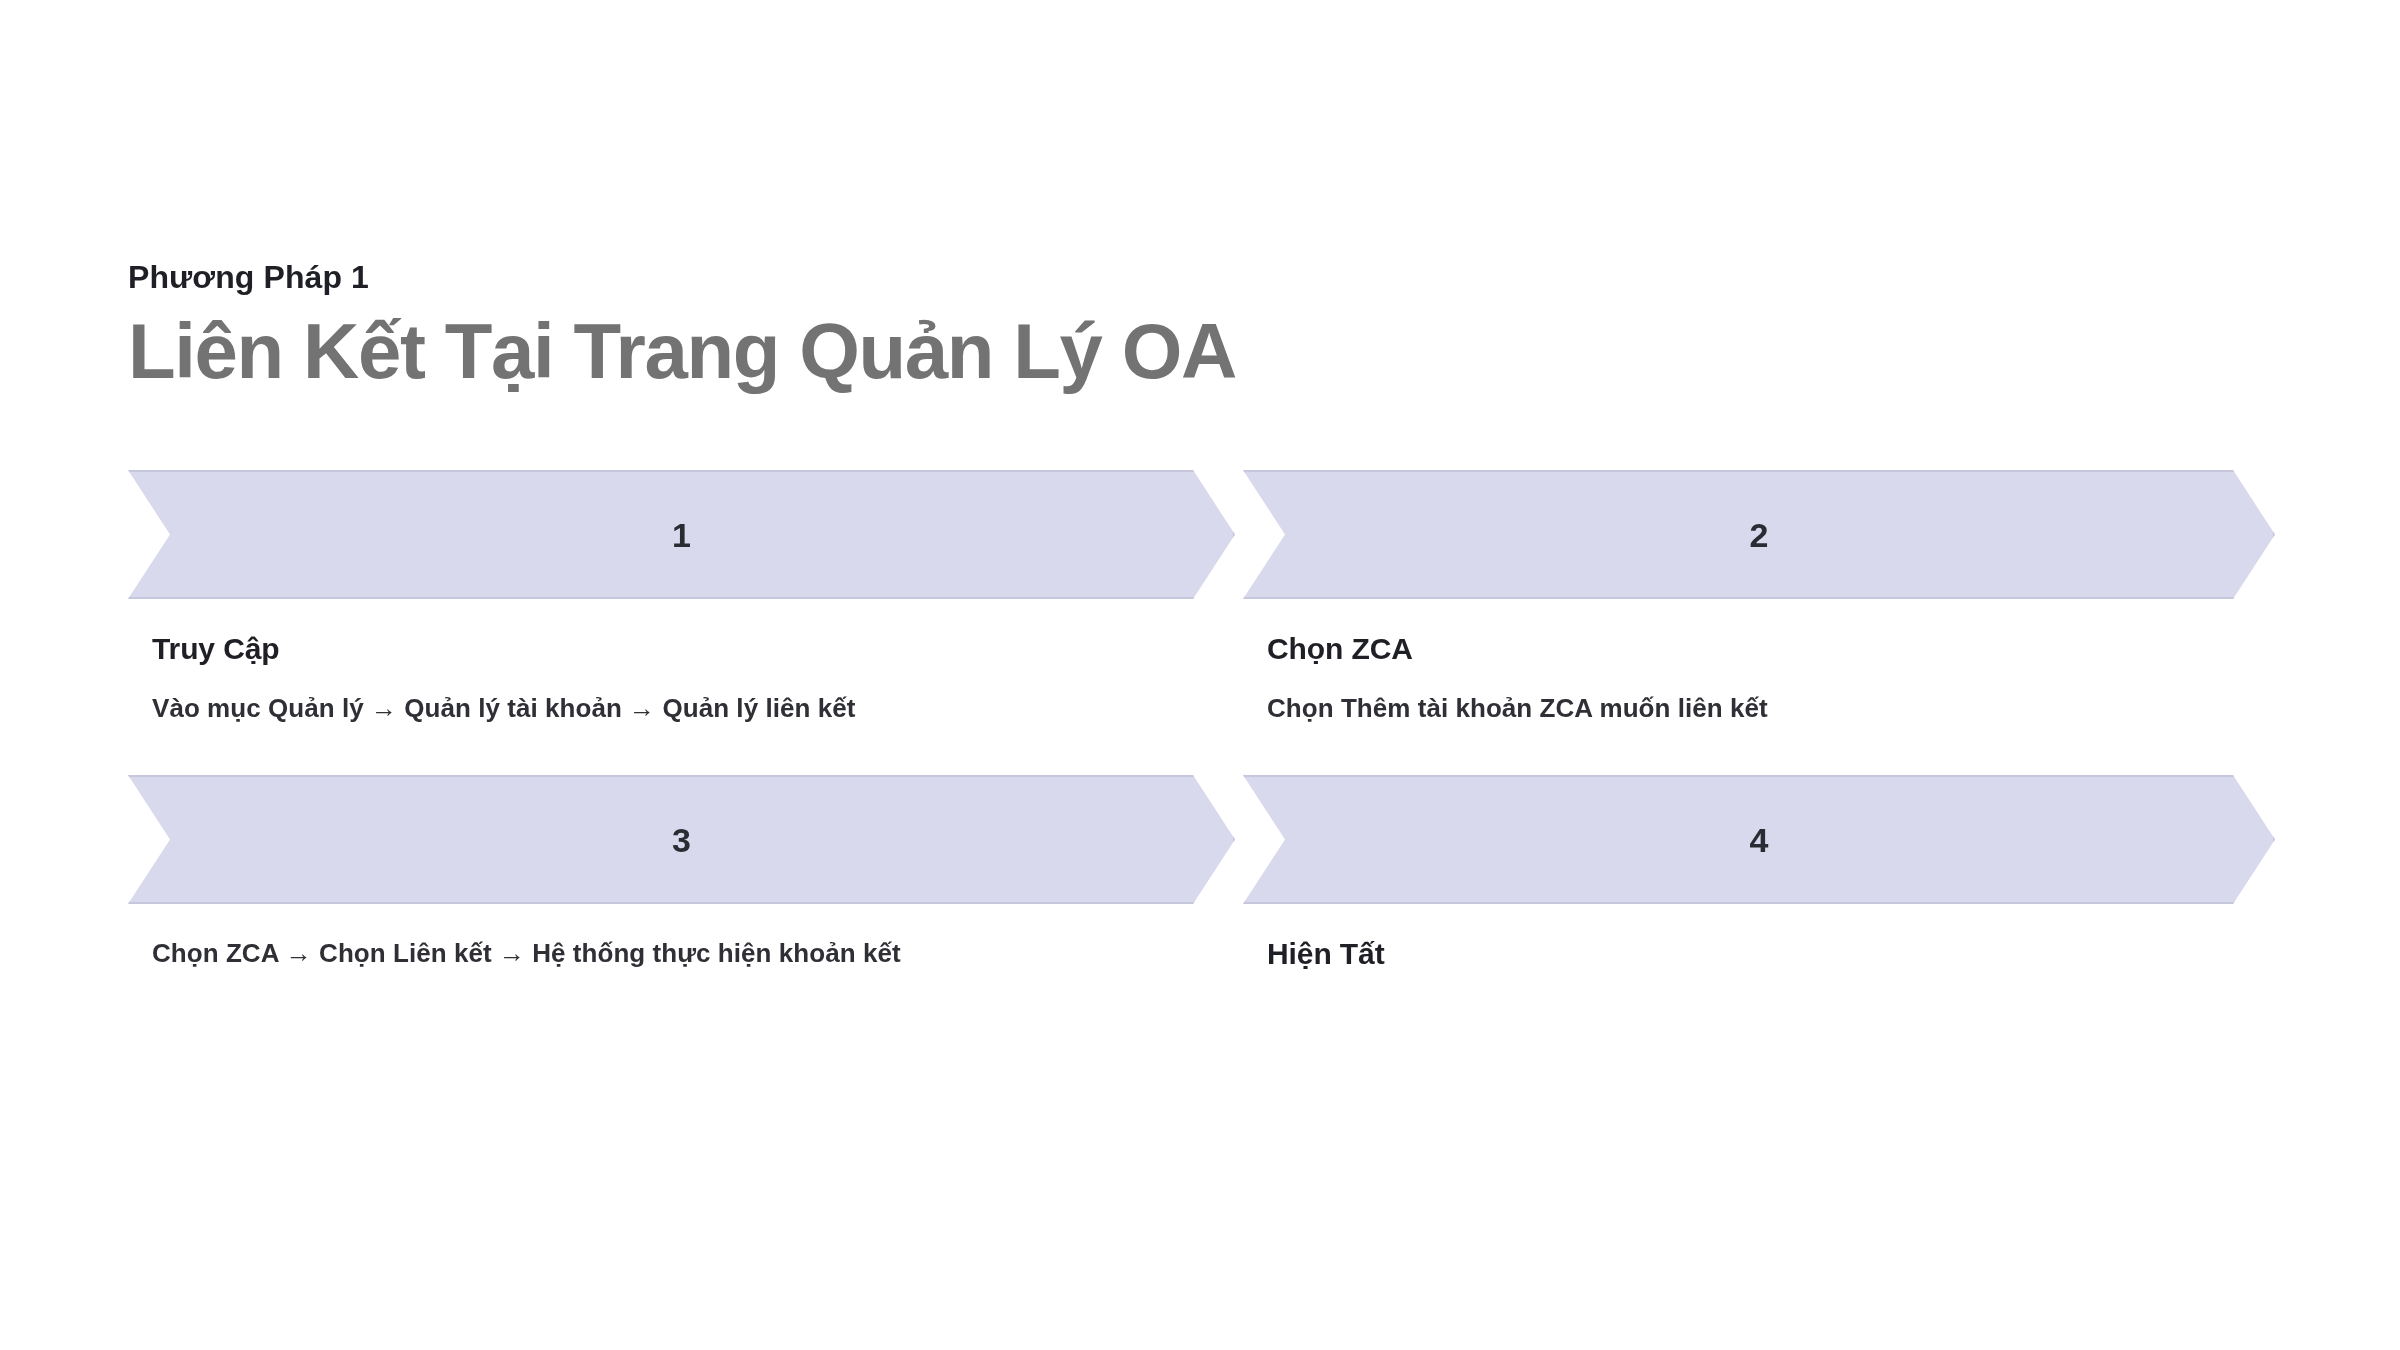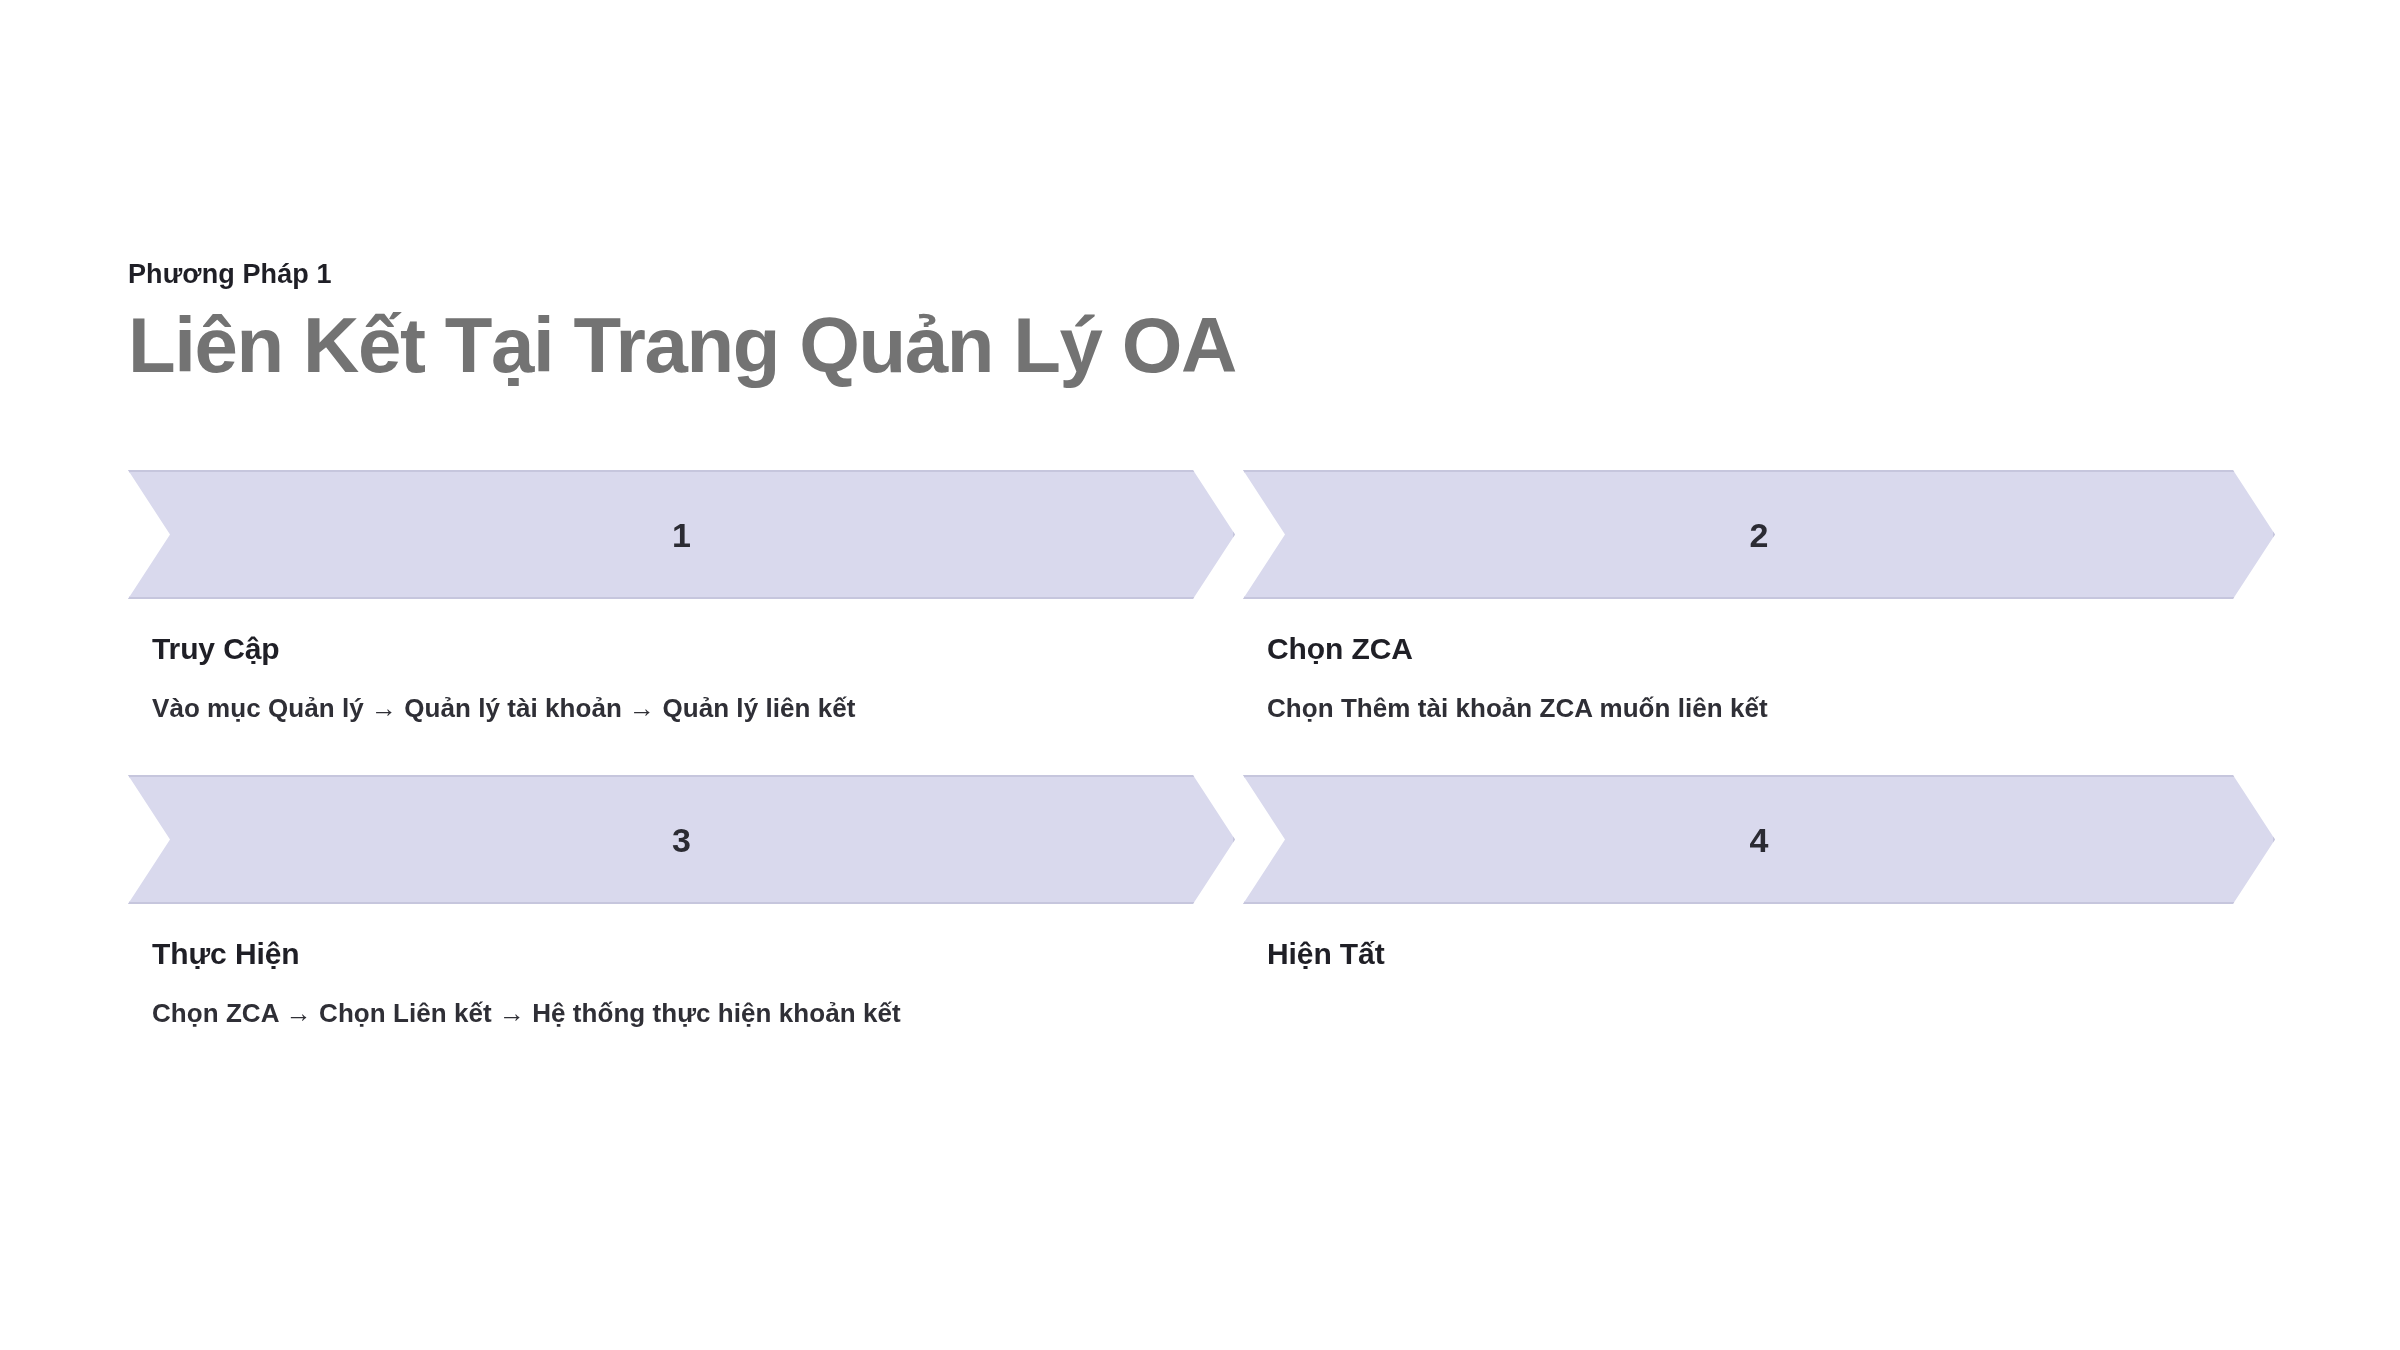--- a/index.html
+++ b/index.html
@@ -24,21 +24,21 @@
   }
 
   
   .header {
     position: absolute;
     left: 128px;
     top: 258px;
     width: 2160px;
   }
   .eyebrow {
-    font-size: 27px;
+    font-size: 32px;
     font-weight: 700;
     letter-spacing: 0.1px;
     color: #1f1f26;
     line-height: 1.2;
     margin: 0 0 16px 0;
     white-space: nowrap;
   }
   .title {
     font-size: 78px;
     font-weight: 700;
@@ -146,21 +146,20 @@
 
     </div>
 
     <div class="step-row">
 
       <div class="step col-0">
         <div class="chev">
           <span class="chev-num">3</span>
         </div>
         <div class="step-body">
-          <p class="step-head">Thực Hiện</p>
           <p class="step-desc">Chọn ZCA → Chọn Liên kết → Hệ thống thực hiện khoản kết</p>
         </div>
       </div>
 
       <div class="step col-1">
         <div class="chev">
           <span class="chev-num">4</span>
         </div>
         <div class="step-body">
           <p class="step-head">Hiện Tất</p>

